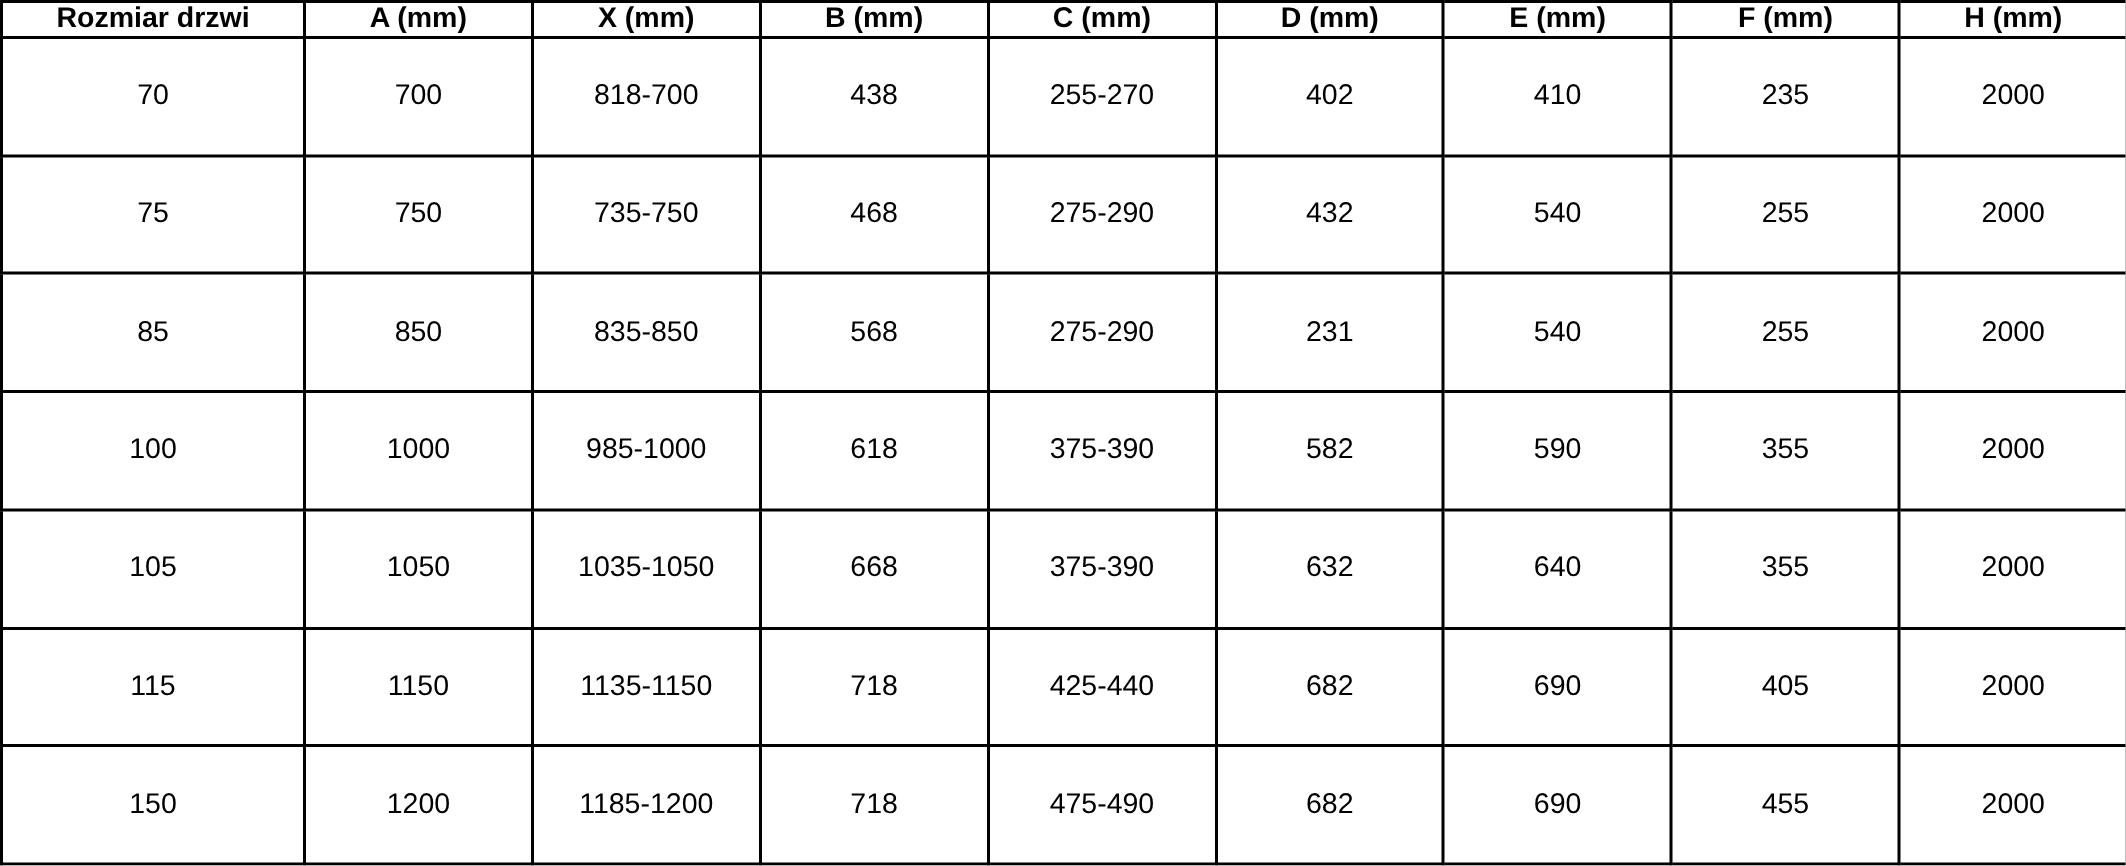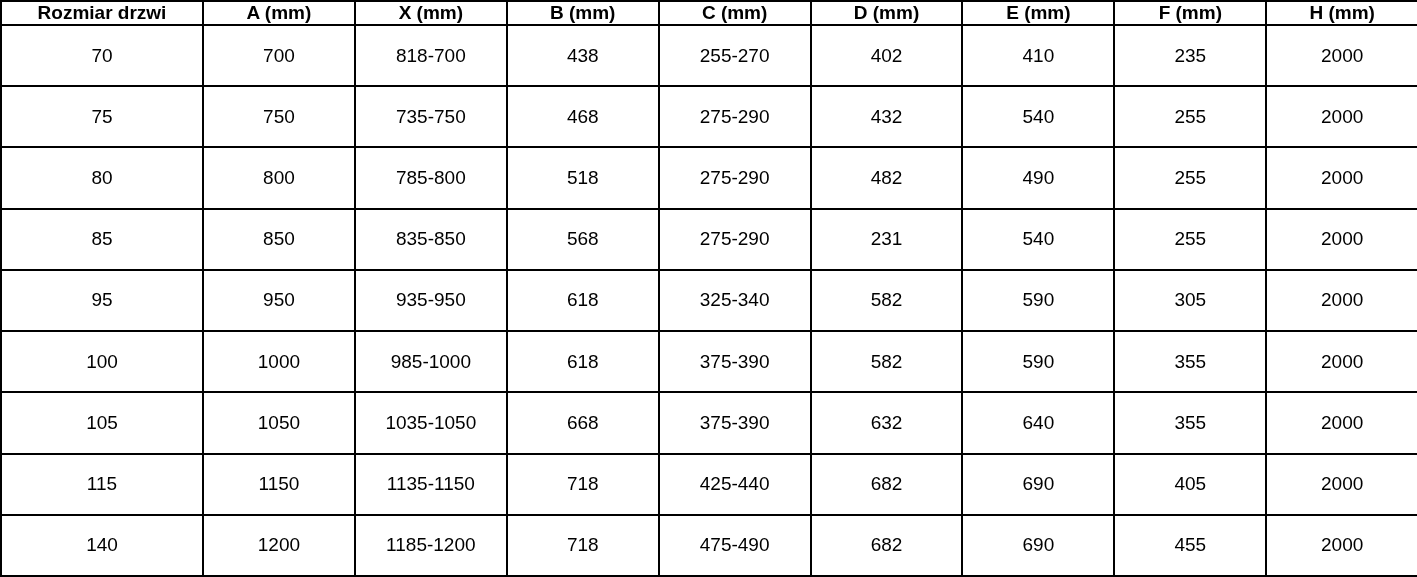--- a/index.html
+++ b/index.html
@@ -80,50 +80,28 @@
         <td>750</td>
         <td>735-750</td>
         <td>468</td>
         <td>275-290</td>
         <td>432</td>
         <td>540</td>
         <td>255</td>
         <td>2000</td>
       </tr>
       <tr>
-        <td>80</td>
-        <td>800</td>
-        <td>785-800</td>
-        <td>518</td>
-        <td>275-290</td>
-        <td>482</td>
-        <td>490</td>
-        <td>255</td>
-        <td>2000</td>
-      </tr>
-      <tr>
         <td>85</td>
         <td>850</td>
         <td>835-850</td>
         <td>568</td>
         <td>275-290</td>
         <td>231</td>
         <td>540</td>
         <td>255</td>
-        <td>2000</td>
-      </tr>
-      <tr>
-        <td>95</td>
-        <td>950</td>
-        <td>935-950</td>
-        <td>618</td>
-        <td>325-340</td>
-        <td>582</td>
-        <td>590</td>
-        <td>305</td>
         <td>2000</td>
       </tr>
       <tr>
         <td>100</td>
         <td>1000</td>
         <td>985-1000</td>
         <td>618</td>
         <td>375-390</td>
         <td>582</td>
         <td>590</td>
@@ -146,21 +124,21 @@
         <td>1150</td>
         <td>1135-1150</td>
         <td>718</td>
         <td>425-440</td>
         <td>682</td>
         <td>690</td>
         <td>405</td>
         <td>2000</td>
       </tr>
       <tr>
-        <td>140</td>
+        <td>150</td>
         <td>1200</td>
         <td>1185-1200</td>
         <td>718</td>
         <td>475-490</td>
         <td>682</td>
         <td>690</td>
         <td>455</td>
         <td>2000</td>
       </tr>
     </tbody>

